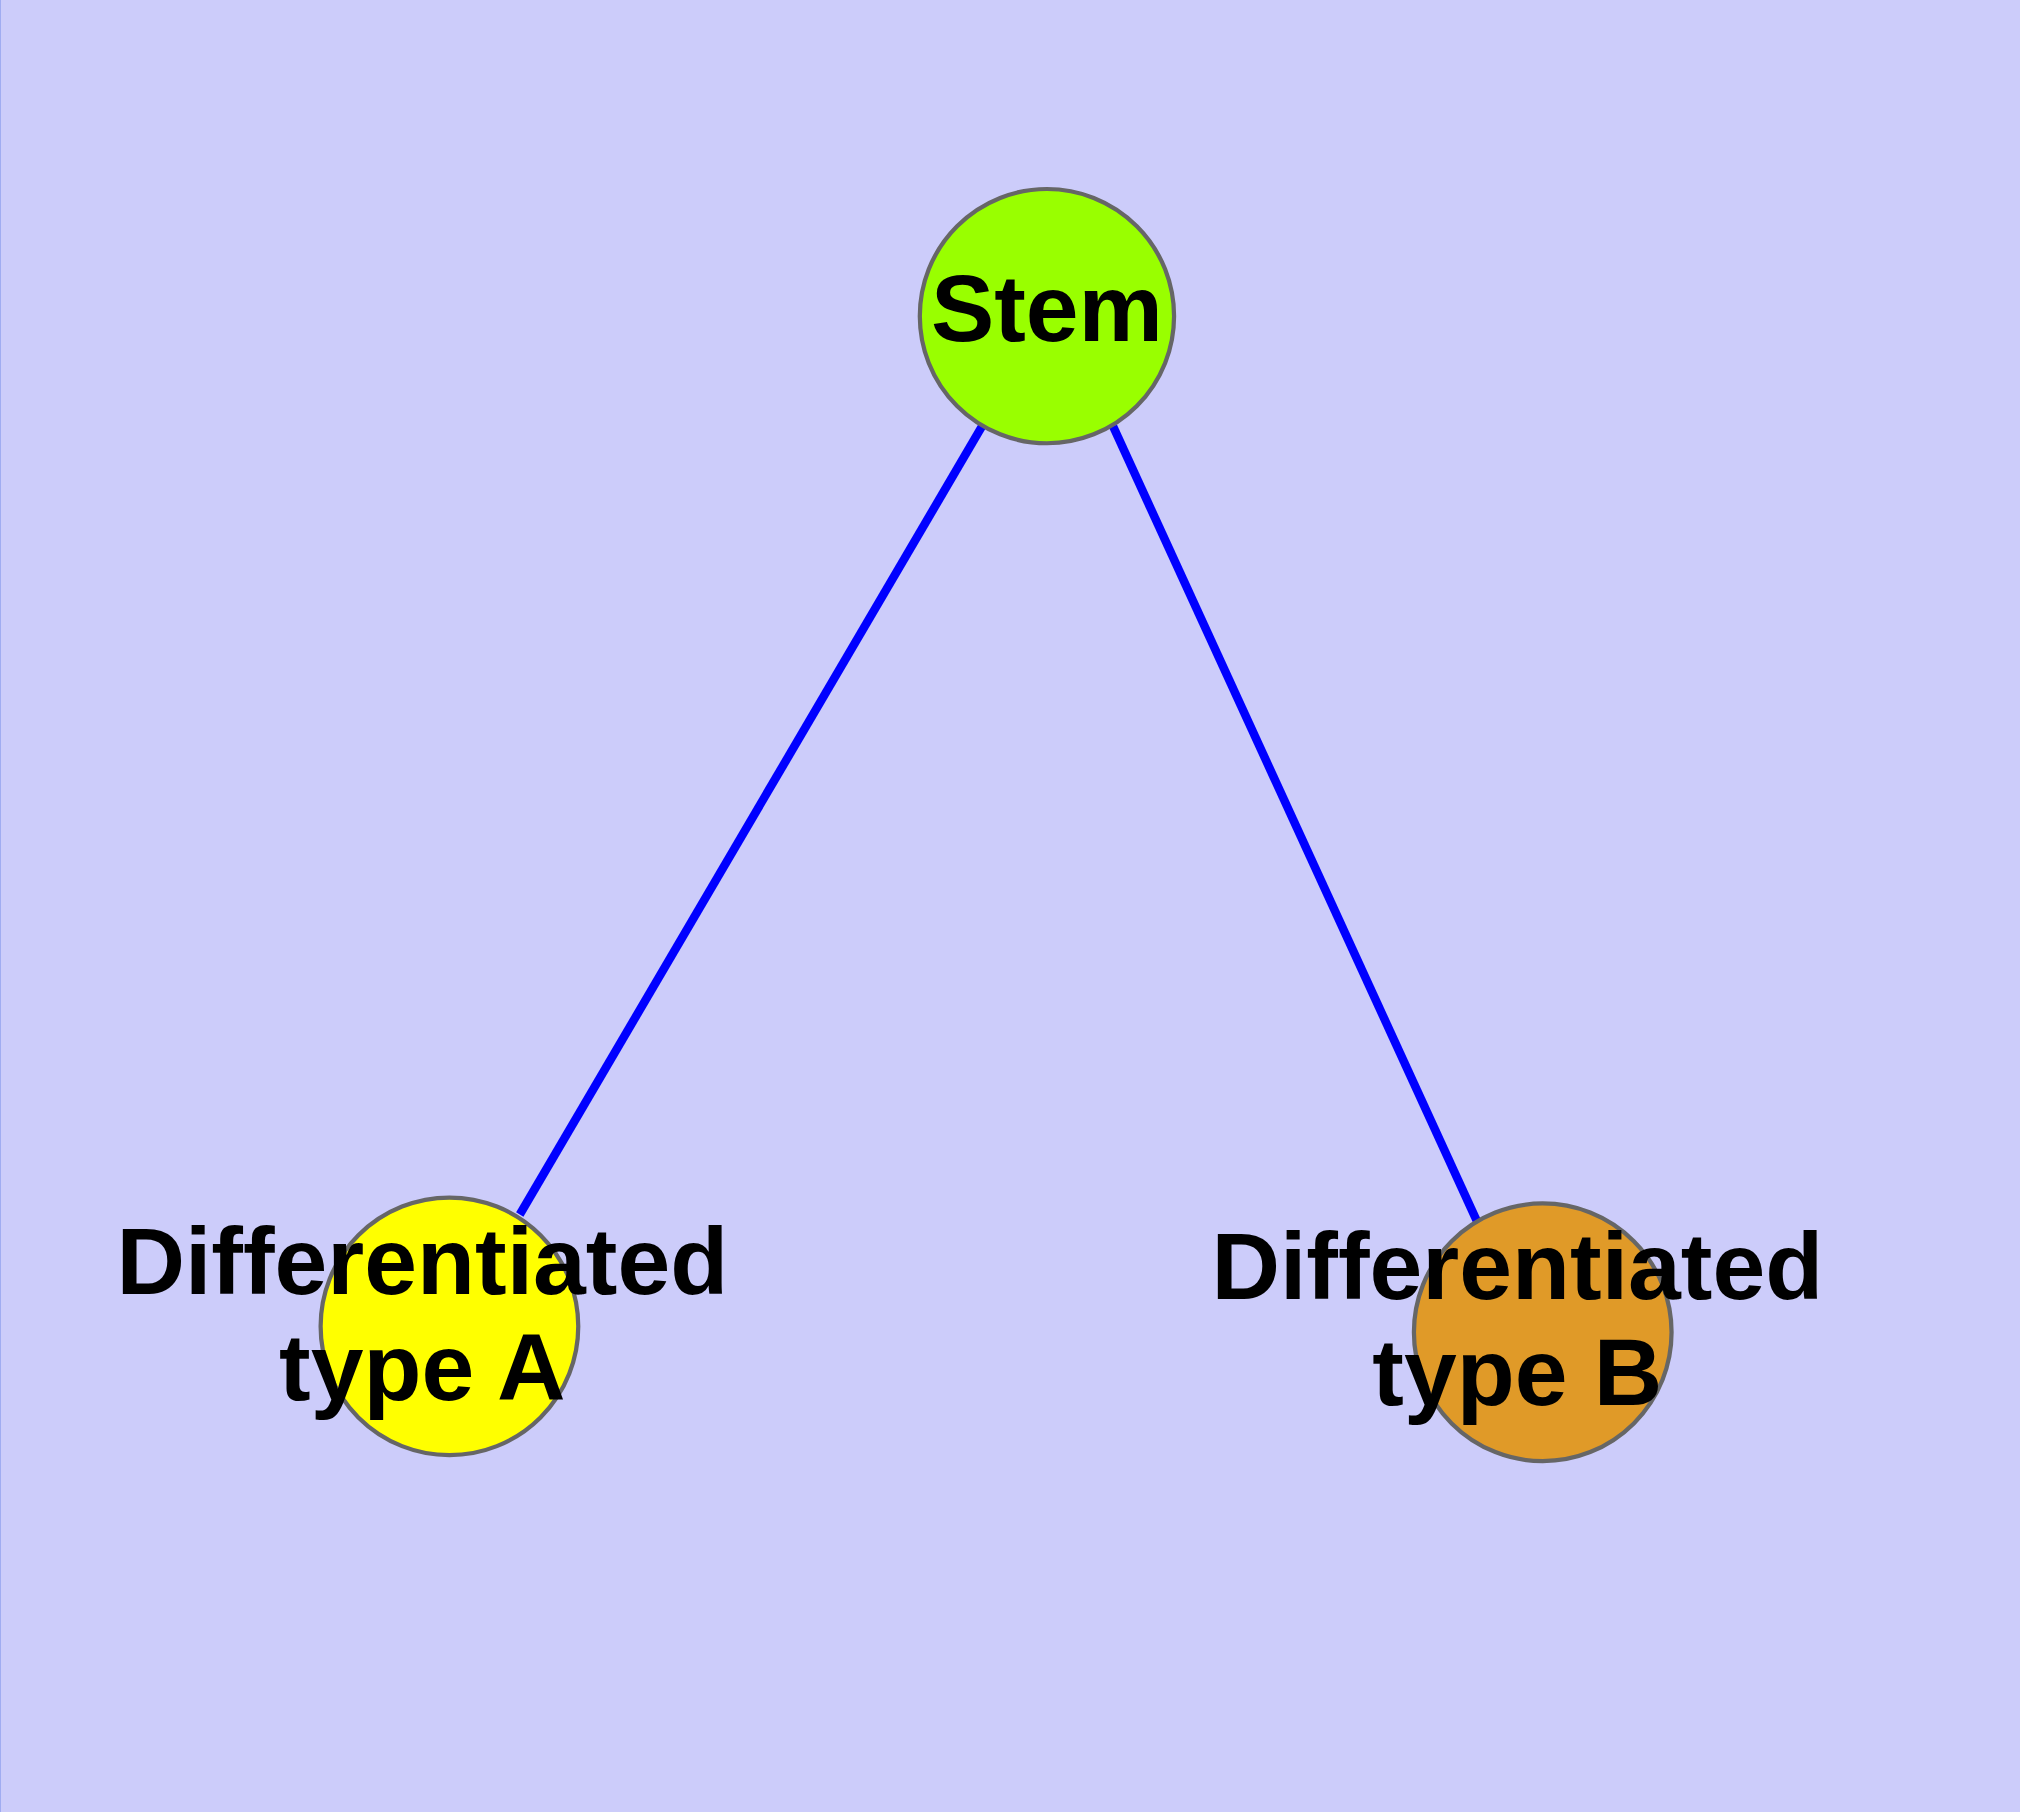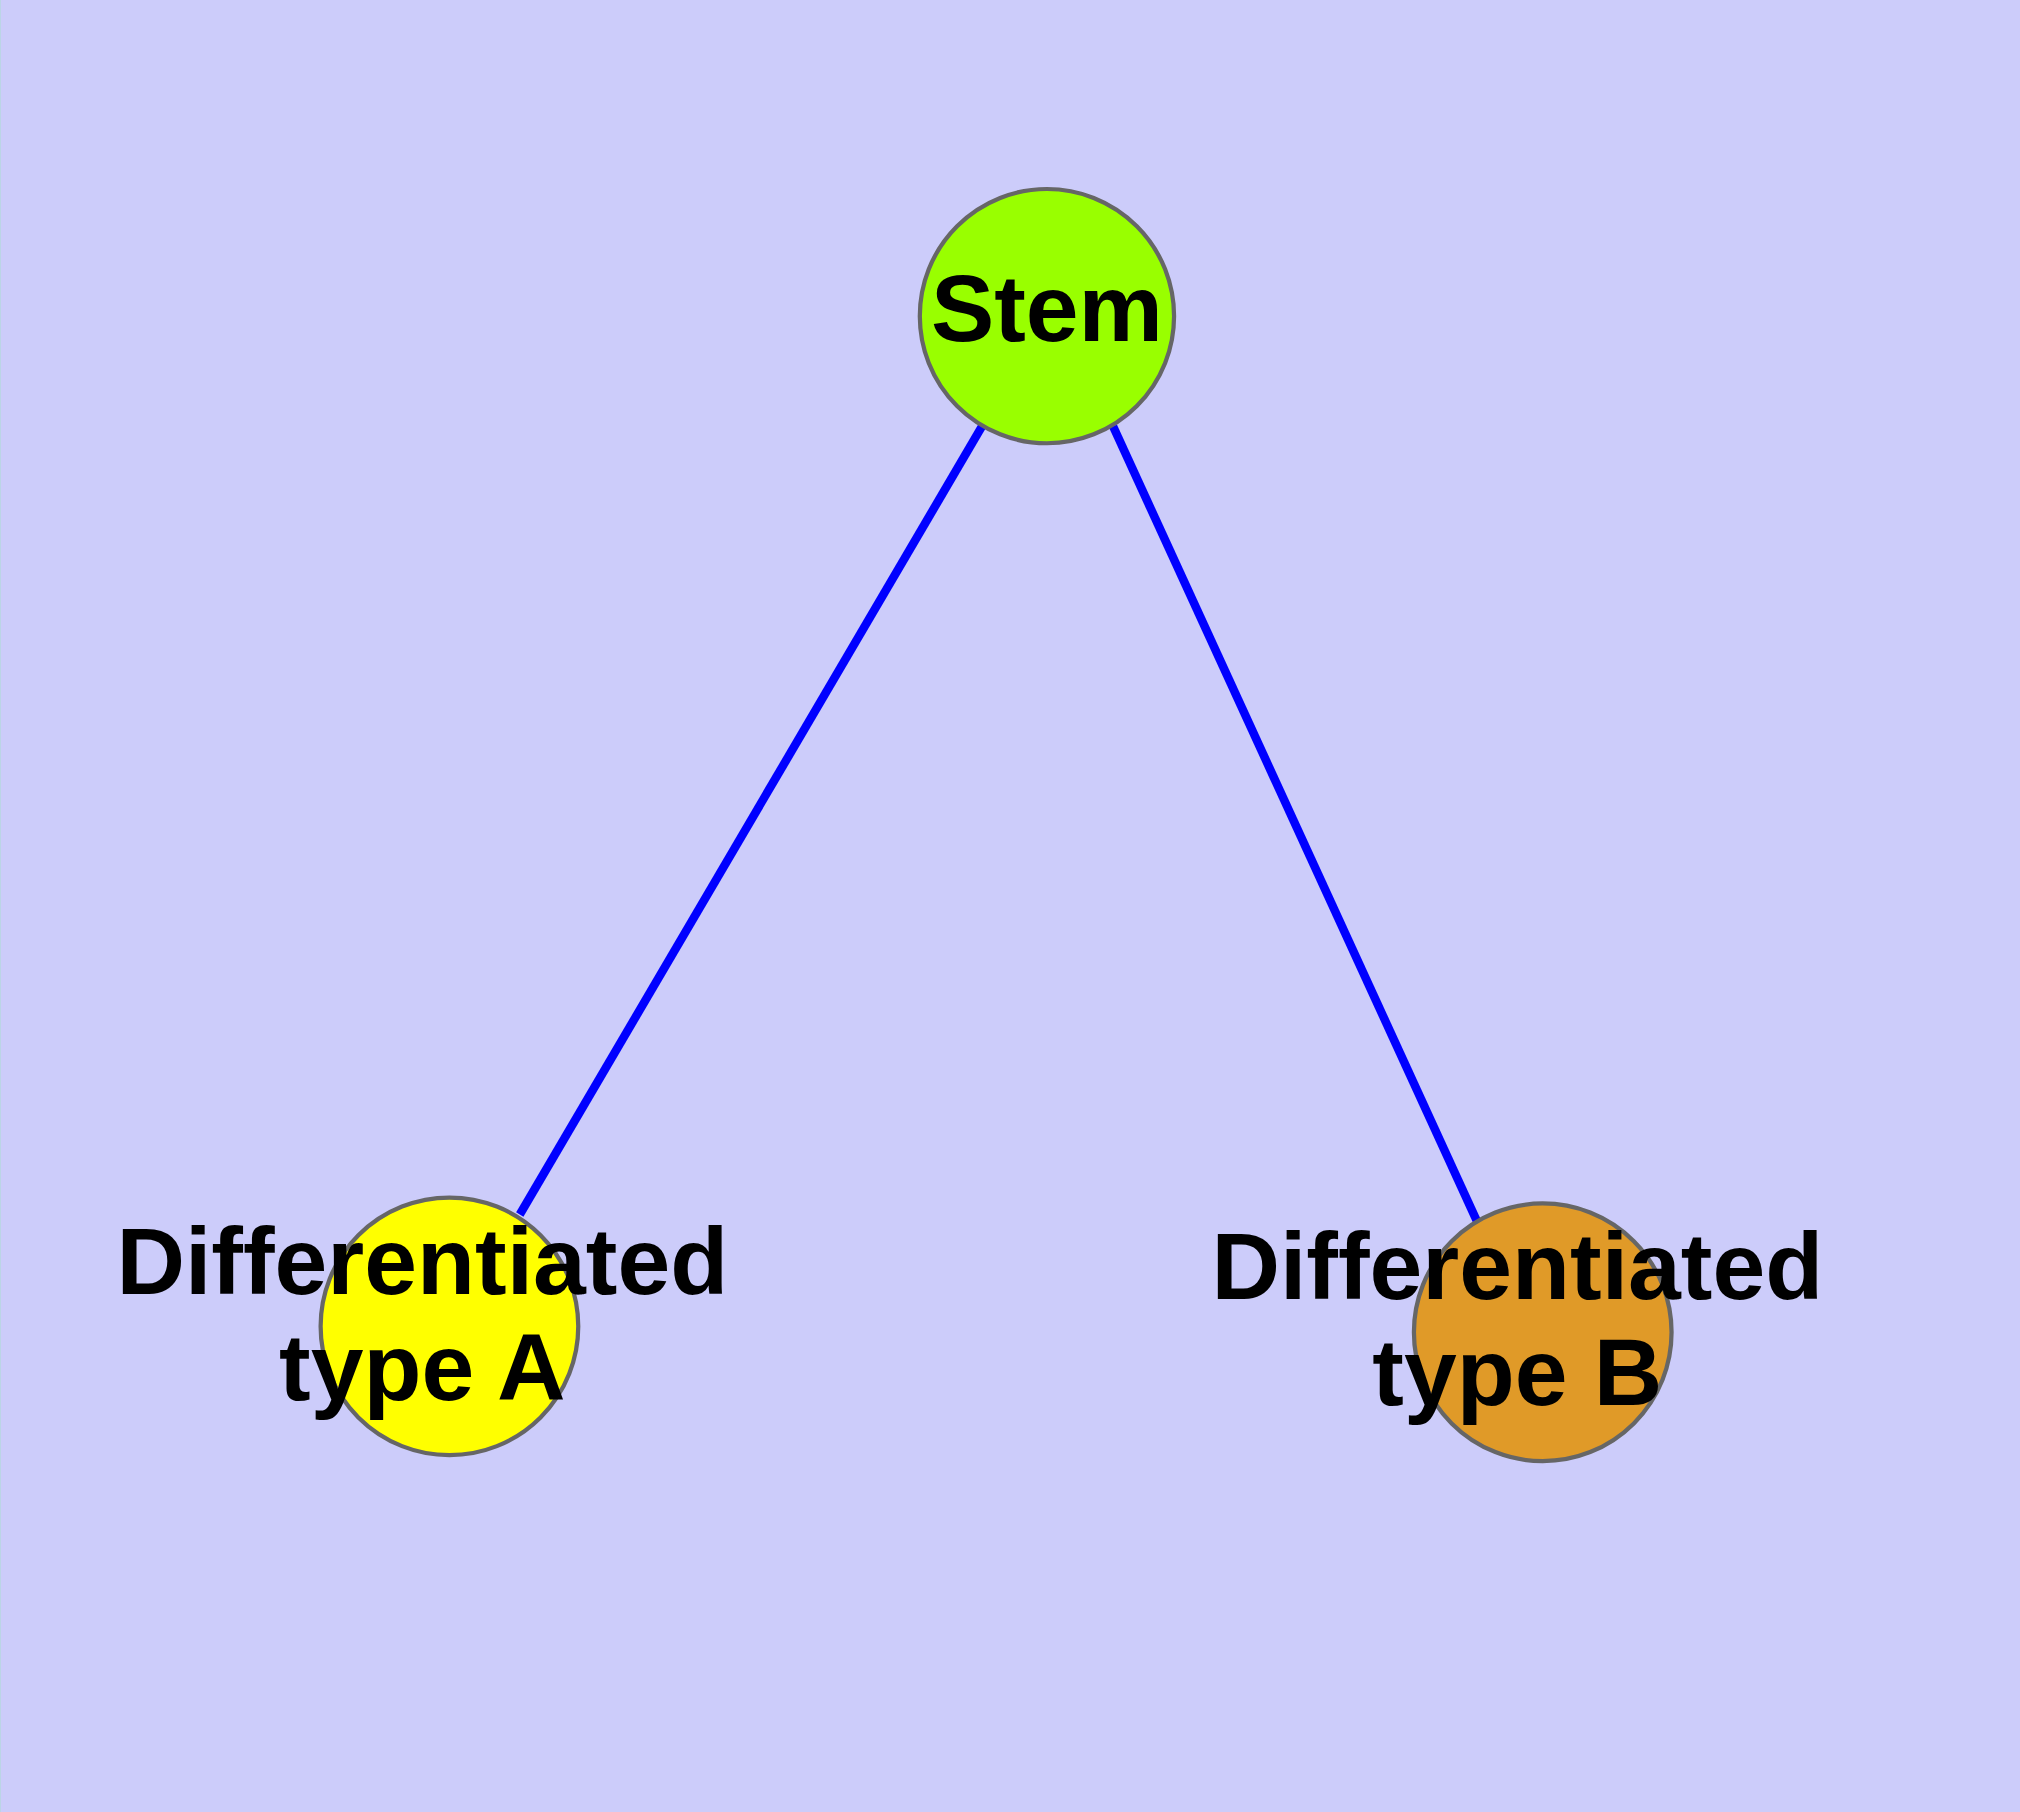--- a/index.html
+++ b/index.html
@@ -4,21 +4,21 @@
 <style>
   html, body {
     margin: 0;
     padding: 0;
     background: #ccccfa;
   }
   #stage {
     position: relative;
     width: 2021px;
     height: 1812px;
-    background: #86efac;
+    background: #1d4ed8;
     overflow: hidden;
     font-family: "Liberation Sans", sans-serif;
   }
   #graph-svg {
     position: absolute;
     left: 0;
     top: 0;
     width: 2021px;
     height: 1812px;
     display: block;

